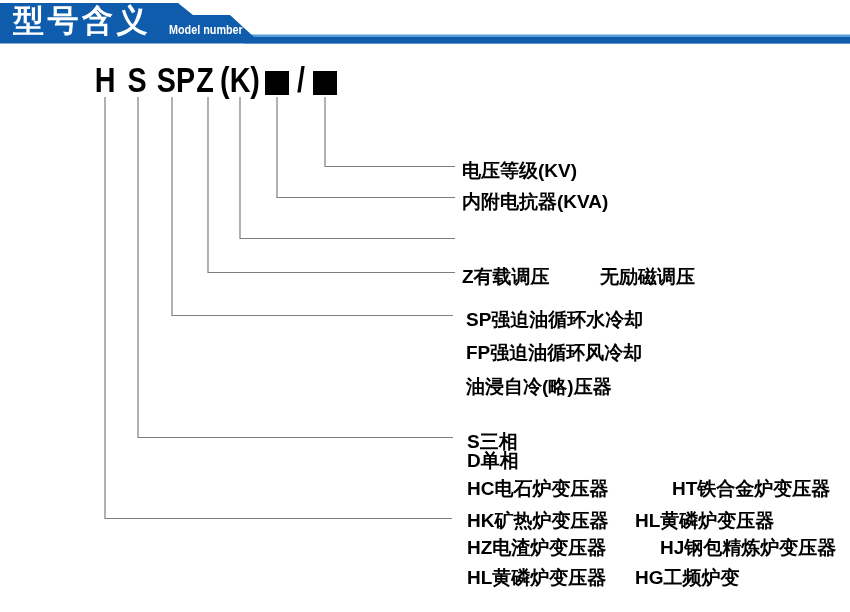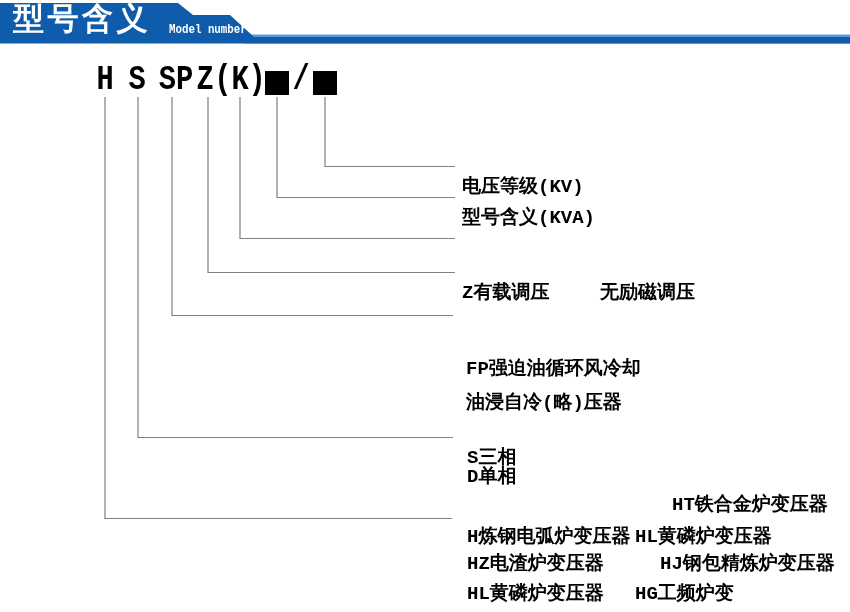--- a/index.html
+++ b/index.html
@@ -1,25 +1,25 @@
 <!DOCTYPE html>
 <html><head>
 <meta charset="utf-8">
 <style>
   html,body{margin:0;padding:0;}
   #page{position:relative;width:850px;height:612px;background:#ffffff;overflow:hidden;
-        font-family:Liberation Mono, monospace;}
+        font-family:Liberation Sans, sans-serif;}
   .hdr-title{position:absolute;left:13px;top:0px;color:#fff;font-size:31px;font-weight:bold;
              letter-spacing:3.5px;line-height:42px;}
   .hdr-sub{position:absolute;left:169px;top:23px;color:#fff;font-size:12px;font-weight:bold;
            letter-spacing:0px;transform:scaleX(0.9);transform-origin:left center;}
   .code-glyph{position:absolute;top:60px;font-size:35px;font-weight:bold;color:#000;
               transform:translateX(-50%) scaleX(0.82);transform-origin:center;white-space:nowrap;}
   .sq{position:absolute;top:71px;width:24px;height:24px;background:#000;}
-  .lbl{position:absolute;transform:translateY(-50%);font-size:19px;font-weight:600;color:#000;white-space:nowrap;margin-top:15px;}
+  .lbl{position:absolute;transform:translateY(-50%);font-size:19px;font-weight:600;color:#000;white-space:nowrap;}
 </style>
 </head>
 <body>
 <div id="page">
 
   <svg width="850" height="50" style="position:absolute;left:0;top:0;" xmlns="http://www.w3.org/2000/svg">
     <rect x="244" y="34.5" width="606" height="9" fill="#5b9bd5"></rect>
     <polygon points="0,3 178,3 193,15 230,15 254,37 850,37 850,43.5 0,43.5" fill="#0e5cab"></polygon>
   </svg>
   <div class="hdr-title">型号含义</div>
@@ -40,27 +40,29 @@
     <polyline points="325,97 325,166.5 455,166.5" fill="none" stroke="#7f7f7f" stroke-width="1.2"></polyline>
     <polyline points="277,97 277,197.5 455,197.5" fill="none" stroke="#7f7f7f" stroke-width="1.2"></polyline>
     <polyline points="240,97 240,238.5 455,238.5" fill="none" stroke="#7f7f7f" stroke-width="1.2"></polyline>
     <polyline points="208,97 208,272.5 455,272.5" fill="none" stroke="#7f7f7f" stroke-width="1.2"></polyline>
     <polyline points="172,97 172,315.5 453,315.5" fill="none" stroke="#7f7f7f" stroke-width="1.2"></polyline>
     <polyline points="138,97 138,437.5 453,437.5" fill="none" stroke="#7f7f7f" stroke-width="1.2"></polyline>
     <polyline points="105,97 105,518.5 452,518.5" fill="none" stroke="#7f7f7f" stroke-width="1.2"></polyline>
   </svg>
 
   <span class="lbl" style="left:462px;top:171px">电压等级(KV)</span>
-  <span class="lbl" style="left:462px;top:202px">型号含义(KVA)</span>
+  <span class="lbl" style="left:462px;top:202px">内附电抗器(KVA)</span>
   <span class="lbl" style="left:462px;top:277px">Z有载调压</span>
   <span class="lbl" style="left:600px;top:277px">无励磁调压</span>
+  <span class="lbl" style="left:466px;top:320px">SP强迫油循环水冷却</span>
   <span class="lbl" style="left:466px;top:353px">FP强迫油循环风冷却</span>
   <span class="lbl" style="left:466px;top:387px">油浸自冷(略)压器</span>
   <span class="lbl" style="left:467px;top:442px">S三相</span>
   <span class="lbl" style="left:467px;top:461px">D单相</span>
+  <span class="lbl" style="left:467px;top:489px">HC电石炉变压器</span>
   <span class="lbl" style="left:672px;top:489px">HT铁合金炉变压器</span>
-  <span class="lbl" style="left:467px;top:521px">H炼钢电弧炉变压器</span>
+  <span class="lbl" style="left:467px;top:521px">HK矿热炉变压器</span>
   <span class="lbl" style="left:635px;top:521px">HL黄磷炉变压器</span>
   <span class="lbl" style="left:467px;top:548px">HZ电渣炉变压器</span>
   <span class="lbl" style="left:660px;top:548px">HJ钢包精炼炉变压器</span>
   <span class="lbl" style="left:635px;top:578px">HG工频炉变</span>
   <span class="lbl" style="left:467px;top:578px">HL黄磷炉变压器</span>
 </div>
 
 </body></html>

